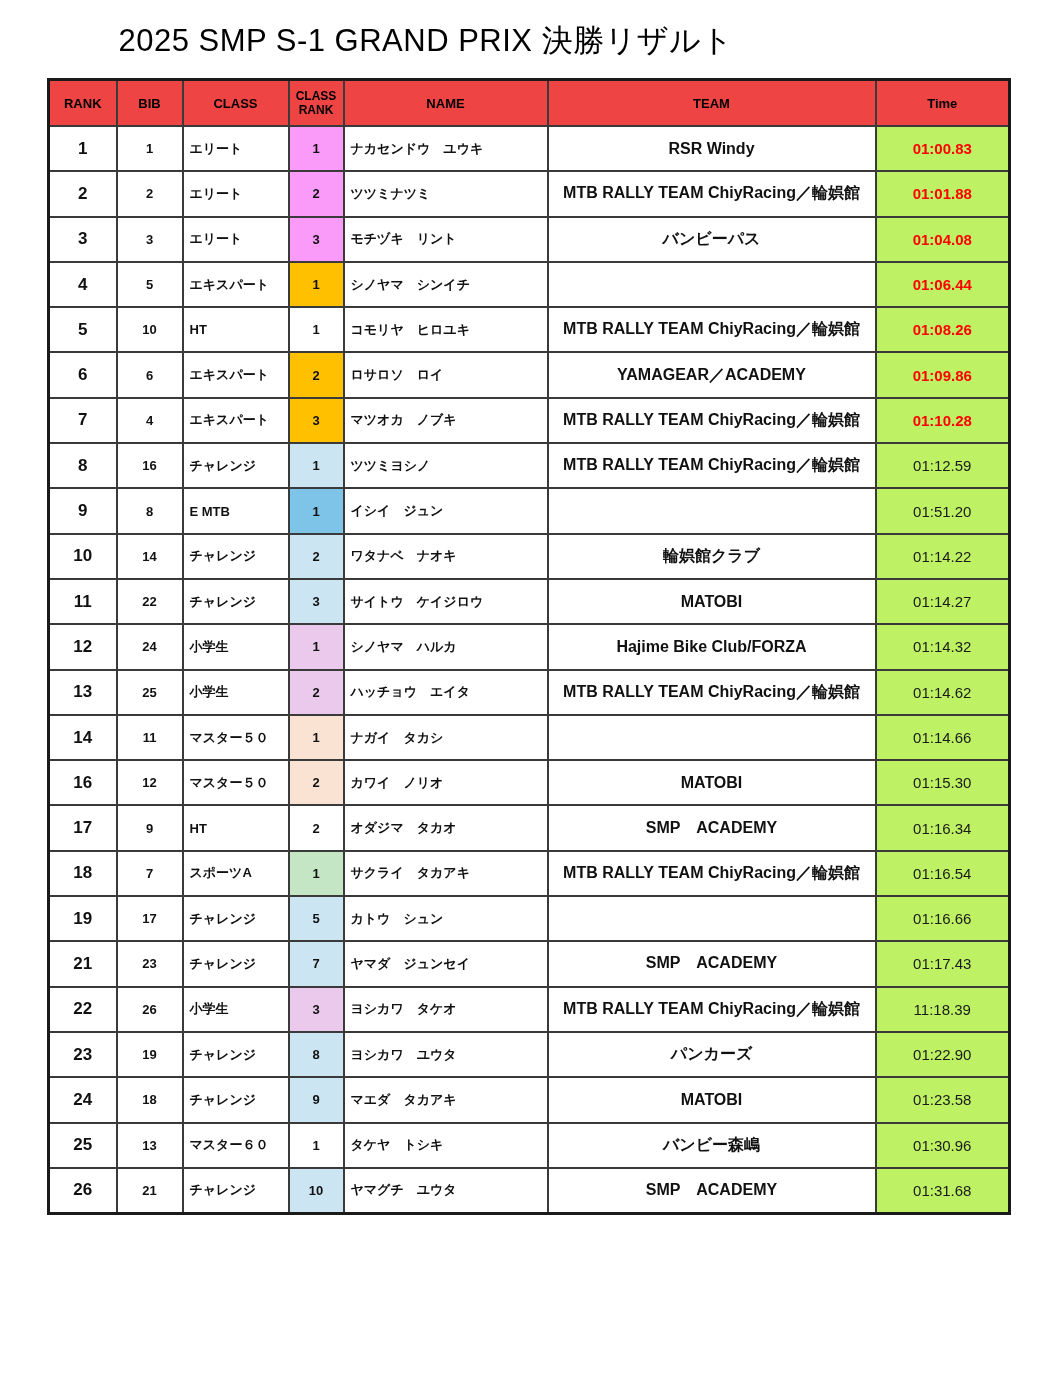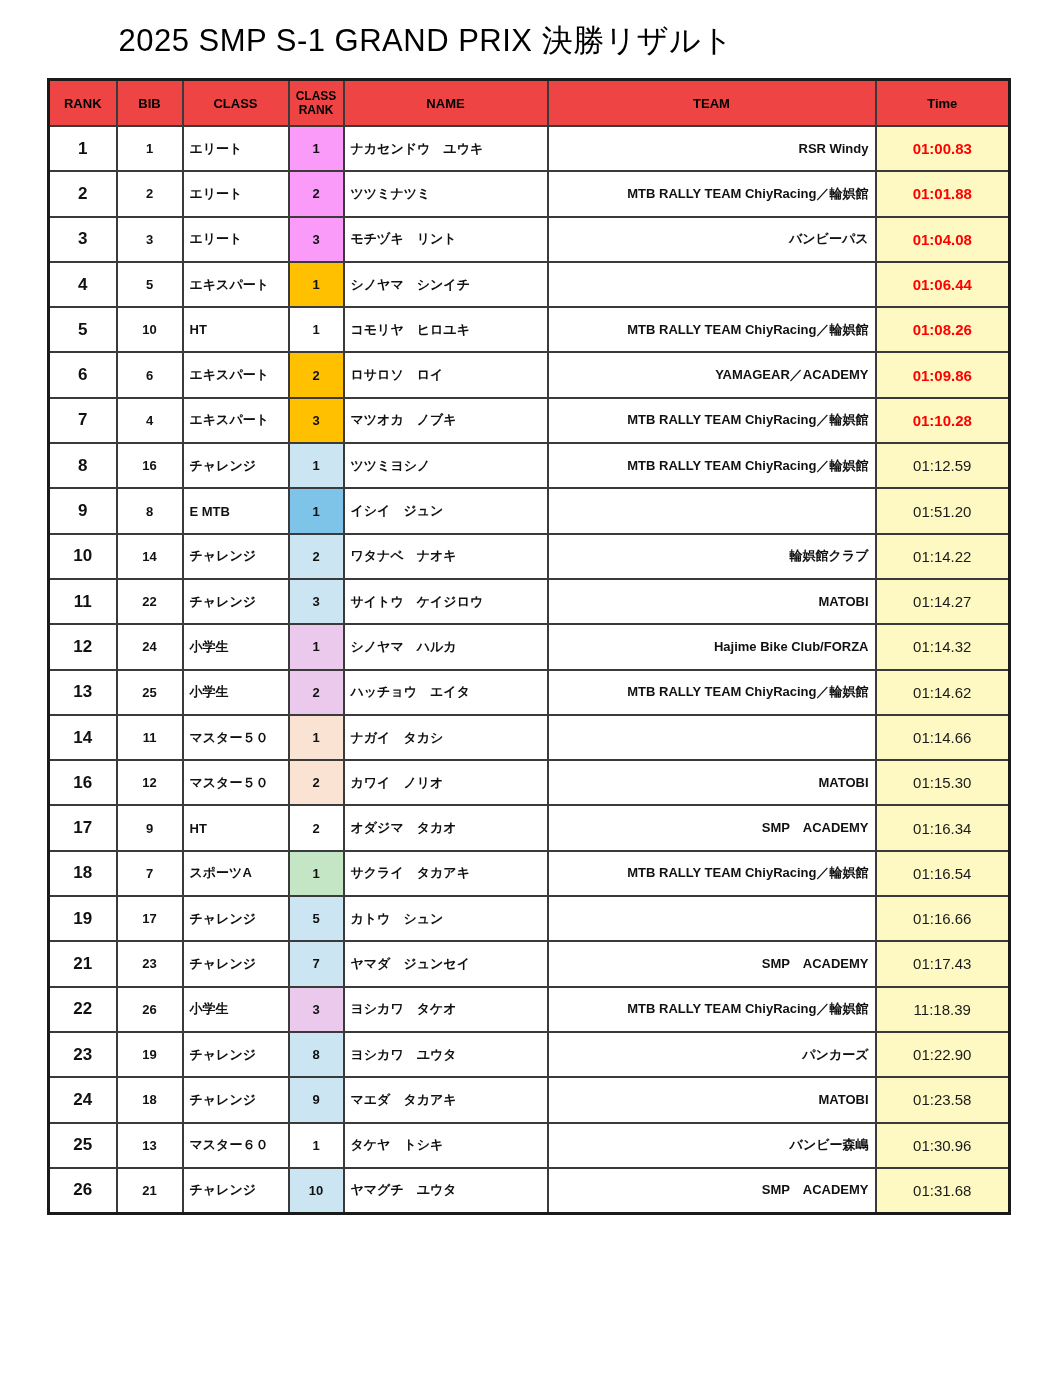--- a/index.html
+++ b/index.html
@@ -46,24 +46,24 @@
     line-height: 1.2;
     white-space: normal;
     padding: 0 4px;
   }
   tbody tr { height: 45.3px; }
   td.c-rank   { text-align: center; font-size: 17px; font-weight: bold; }
   td.c-bib    { text-align: center; font-size: 13px; font-weight: bold; }
   td.c-class  { text-align: left;   font-size: 13px; font-weight: bold; margin-top: 13px; }
   td.c-crank  { text-align: center; font-size: 13px; font-weight: bold; }
   td.c-name   { text-align: left;   font-size: 13px; font-weight: bold; margin-top: 32px; }
-  td.c-team   { text-align: right;   font-size: 13px; font-weight: bold; }
+  td.c-team   { text-align: center;   font-size: 16px; font-weight: bold; }
   td.c-time   {
     text-align: center; font-size: 15px;
-    background: #fef9c3;
+    background: #bef264;
     color: #1a1a1a;
     font-weight: normal;
   }
   td.c-time.time-red { color: #ff0000; font-weight: bold; }
 </style>
 </head>
 <body>
 
 <div class="page-title">2025 SMP S-1 GRAND PRIX 決勝リザルト</div>
 

